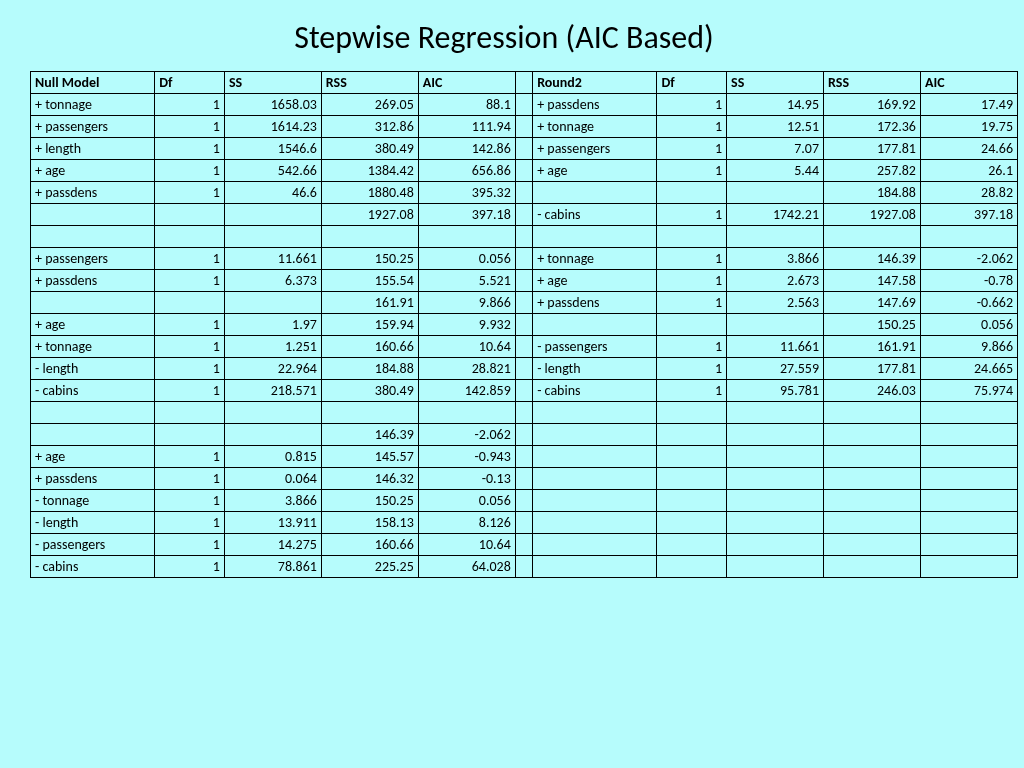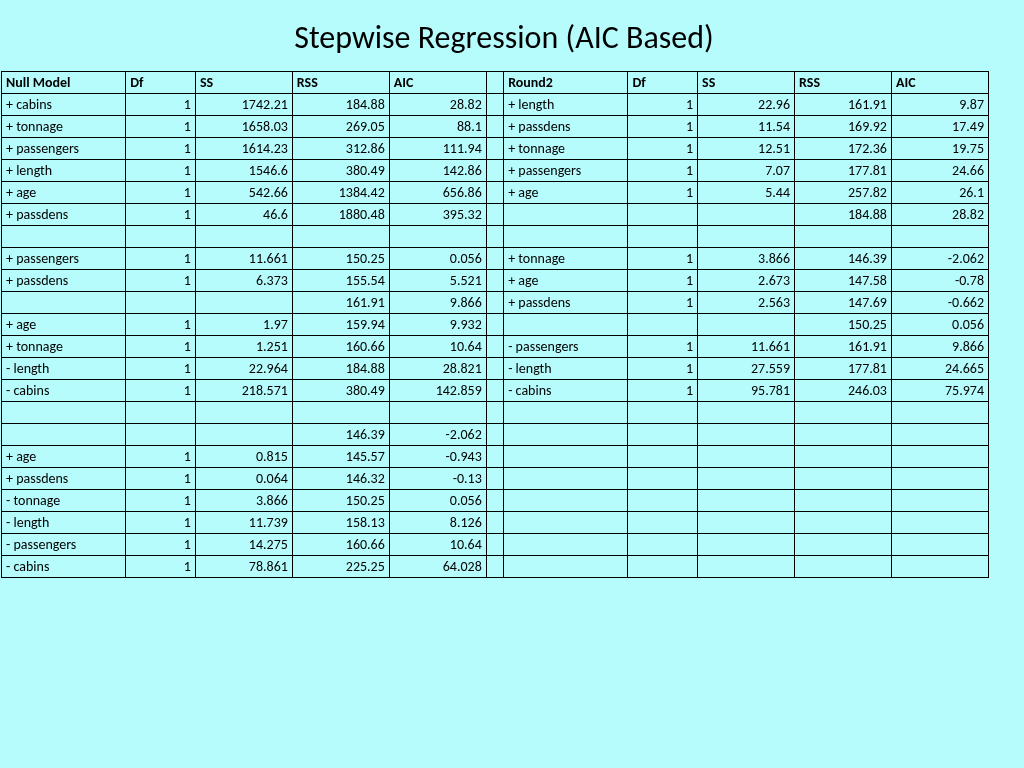--- a/index.html
+++ b/index.html
@@ -1,17 +1,17 @@
 <!DOCTYPE html>
 <html><head>
 <meta charset="utf-8">
 <style>
   html,body{margin:0;padding:0;width:1024px;height:768px;background:#b6fcfc;font-family:Calibri,Arial,sans-serif}
   .title{font-size:32px;text-align:center;padding:18px 16px 14px 0;color:#000}
-  .sheet{margin:0 1px;border-collapse:collapse;width:calc(100% - 36px)}
+  .sheet{margin:0 30px;border-collapse:collapse;width:calc(100% - 36px)}
   .sheet td{border:1px solid #000;font-size:14px;padding:1px 4px;height:19px;overflow:hidden;white-space:nowrap;background:#b6fcfc}
   .hdr{font-weight:bold}
   .num{text-align:right}
   .col-label{width:100px;max-width:100px}
   .col-df{width:56px;max-width:56px}
   .col-ss{width:78px;max-width:78px}
   .col-rss{width:78px;max-width:78px}
   .col-aic{width:78px;max-width:78px}
   .col-gap{width:14px;max-width:14px}
 </style>
@@ -42,42 +42,29 @@
         <td class="hdr">RSS</td>
         <td class="hdr">AIC</td>
         <td></td>
         <td class="hdr">Round2</td>
         <td class="hdr">Df</td>
         <td class="hdr">SS</td>
         <td class="hdr">RSS</td>
         <td class="hdr">AIC</td>
       </tr>
       <tr>
-        <td>+ cabins</td>
-        <td class="num">1</td>
-        <td class="num">1742.21</td>
-        <td class="num">184.88</td>
-        <td class="num">28.82</td>
-        <td></td>
-        <td>+ length</td>
-        <td class="num">1</td>
-        <td class="num">22.96</td>
-        <td class="num">161.91</td>
-        <td class="num">9.87</td>
-      </tr>
-      <tr>
         <td>+ tonnage</td>
         <td class="num">1</td>
         <td class="num">1658.03</td>
         <td class="num">269.05</td>
         <td class="num">88.1</td>
         <td></td>
         <td>+ passdens</td>
         <td class="num">1</td>
-        <td class="num">11.54</td>
+        <td class="num">14.95</td>
         <td class="num">169.92</td>
         <td class="num">17.49</td>
       </tr>
       <tr>
         <td>+ passengers</td>
         <td class="num">1</td>
         <td class="num">1614.23</td>
         <td class="num">312.86</td>
         <td class="num">111.94</td>
         <td></td>
@@ -120,20 +107,33 @@
         <td class="num">1880.48</td>
         <td class="num">395.32</td>
         <td></td>
         <td><none></none></td>
         <td class="num"></td>
         <td class="num"></td>
         <td class="num">184.88</td>
         <td class="num">28.82</td>
       </tr>
       <tr>
+        <td><none></none></td>
+        <td class="num"></td>
+        <td class="num"></td>
+        <td class="num">1927.08</td>
+        <td class="num">397.18</td>
+        <td></td>
+        <td>- cabins</td>
+        <td class="num">1</td>
+        <td class="num">1742.21</td>
+        <td class="num">1927.08</td>
+        <td class="num">397.18</td>
+      </tr>
+      <tr>
         <td></td>
         <td></td>
         <td></td>
         <td></td>
         <td></td>
         <td></td>
         <td></td>
         <td></td>
         <td></td>
         <td></td>
@@ -291,21 +291,21 @@
         <td></td>
         <td></td>
         <td></td>
         <td></td>
         <td></td>
         <td></td>
       </tr>
       <tr>
         <td>- length</td>
         <td class="num">1</td>
-        <td class="num">11.739</td>
+        <td class="num">13.911</td>
         <td class="num">158.13</td>
         <td class="num">8.126</td>
         <td></td>
         <td></td>
         <td></td>
         <td></td>
         <td></td>
         <td></td>
       </tr>
       <tr>

